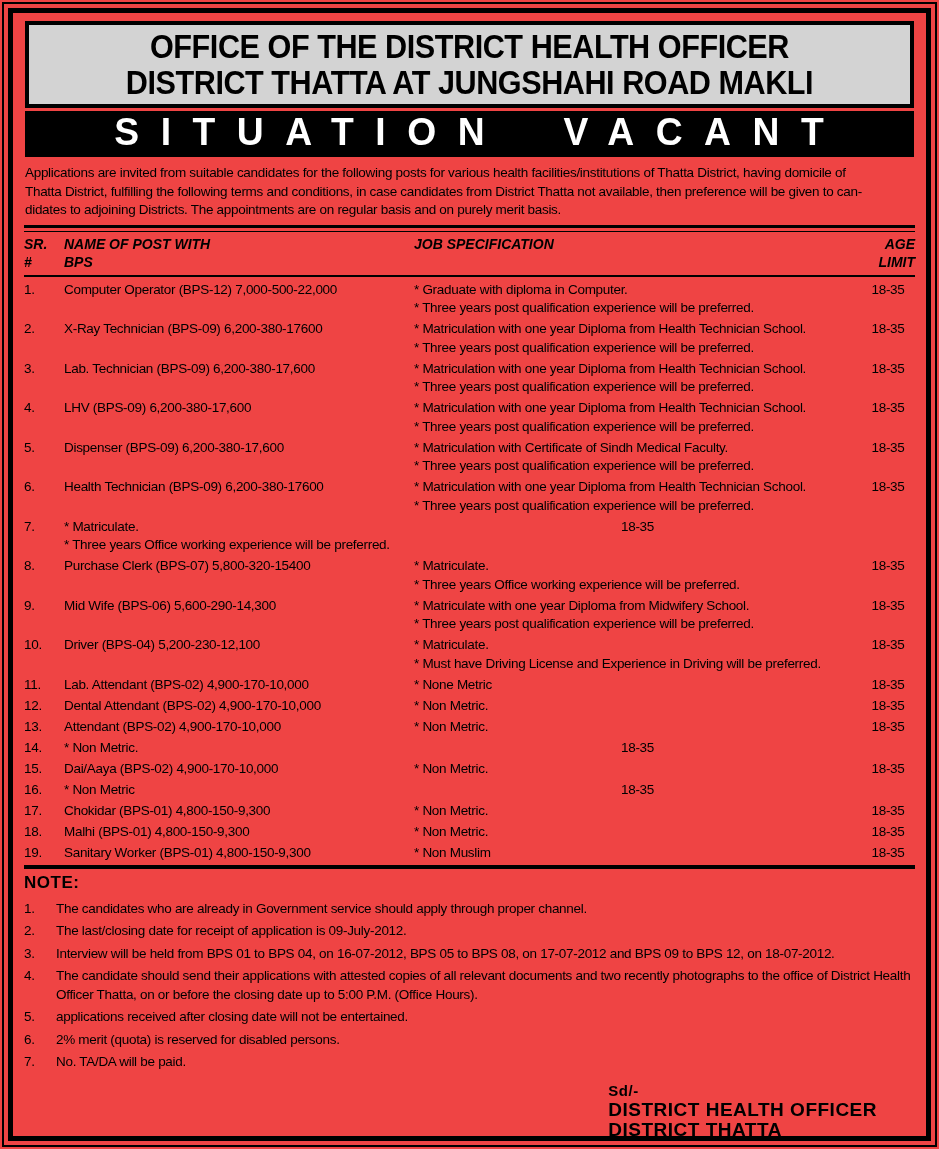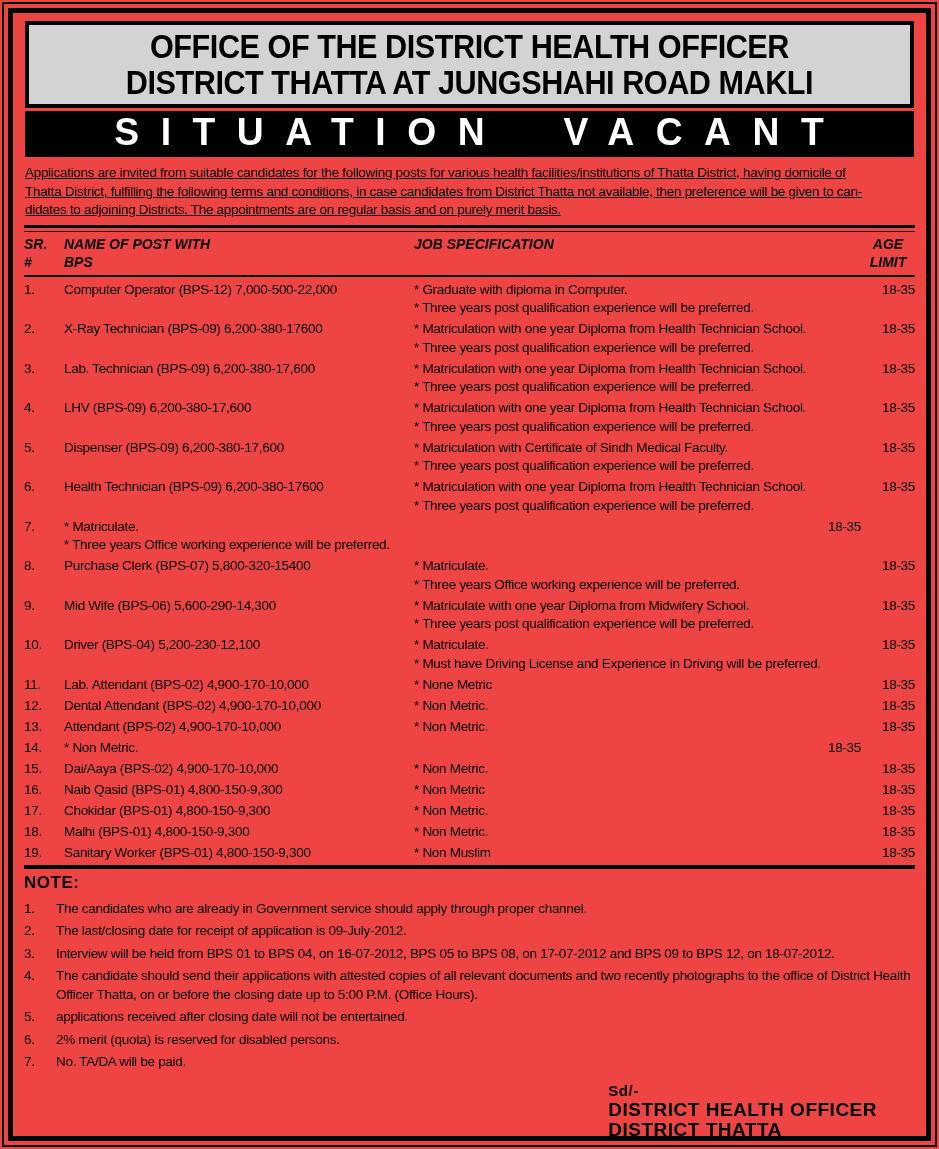--- a/index.html
+++ b/index.html
@@ -25,37 +25,37 @@
     background:#000; color:#fff; margin:3px 1px 0 1px; height:46px;
     display:flex; align-items:flex-start; justify-content:center;
   }
   .banner-text {
     font-weight:bold; font-size:38px; letter-spacing:22px; word-spacing:26px;
     white-space:nowrap; text-indent:22px; transform:scaleX(0.98);
   }
   
   .intro { margin:7px 1px 5px 1px; }
   .intro-line {
-    font-size:13.5px; letter-spacing:-0.3px; line-height:18.5px; white-space:nowrap;text-decoration:underline;
+    font-size:13.5px; letter-spacing:-0.3px; line-height:18.5px; white-space:nowrap;
   }
   
   .rule-double { border-top:3px solid #000; border-bottom:1px solid #000; height:3px; margin:1px 0 0 0; }
   .rule-single { border-top:2.5px solid #000; height:0; margin:2px 0 4px 0; }
   .rule-thick  { border-top:4px solid #000; height:0; margin:2px 0 4px 0; }
   
   .tgrid { display:grid; grid-template-columns:40px 350px 1fr 54px; }
   .thead { font-weight:bold; font-size:14px; line-height:18px; padding:3px 0 2px 0;font-style:italic; }
-  .thead .h-age { text-align:center; }
+  .thead .h-age { text-align:right; }
   .h-sr, .h-post { white-space:pre-line; }
   .trow { display:grid; grid-template-columns:40px 350px 1fr 54px; margin-bottom:2.5px; }
   .c-sr  { font-size:13.5px; letter-spacing:-0.3px; line-height:18.5px; }
   .c-post{ font-size:13.5px; letter-spacing:-0.3px; line-height:18.5px; white-space:nowrap; }
   .c-spec{ font-size:13.5px; letter-spacing:-0.3px; line-height:18.5px; }
   .spec-line:empty { display:none; }
-  .c-age { font-size:13.5px; letter-spacing:-0.3px; line-height:18.5px; text-align:right; }
+  .c-age { font-size:13.5px; letter-spacing:-0.3px; line-height:18.5px; text-align:center; }
   
   .note-heading { font-weight:bold; font-size:17px; letter-spacing:0.5px; margin:4px 0 7px 0; }
   .note-item { display:grid; grid-template-columns:32px 1fr; margin-bottom:4px; }
   .note-num, .note-text { font-size:13.5px; letter-spacing:-0.3px; line-height:18.5px; }
   
   .signature { width:fit-content; margin:10px 38px 0 auto; text-align:left; font-weight:bold; }
   .sig-sd   { font-size:15px; line-height:18px; letter-spacing:0.5px; }
   .sig-line { font-size:19px; line-height:20px; letter-spacing:0.5px; }
 </style>
 </head>
@@ -218,21 +218,20 @@
         <div class="trow">
             <div class="c-sr">15.</div>
             <div class="c-post">Dai/Aaya (BPS-02) 4,900-170-10,000</div>
             <div class="c-spec">
               <div class="spec-line">* Non Metric.</div>
             </div>
             <div class="c-age">18-35</div>
           </div>
         <div class="trow">
             <div class="c-sr">16.</div>
-            <div class="c-post">Naib Qasid (BPS-01) 4,800-150-9,300</div>
             <div class="c-spec">
               <div class="spec-line">* Non Metric</div>
             </div>
             <div class="c-age">18-35</div>
           </div>
         <div class="trow">
             <div class="c-sr">17.</div>
             <div class="c-post">Chokidar (BPS-01) 4,800-150-9,300</div>
             <div class="c-spec">
               <div class="spec-line">* Non Metric.</div>

